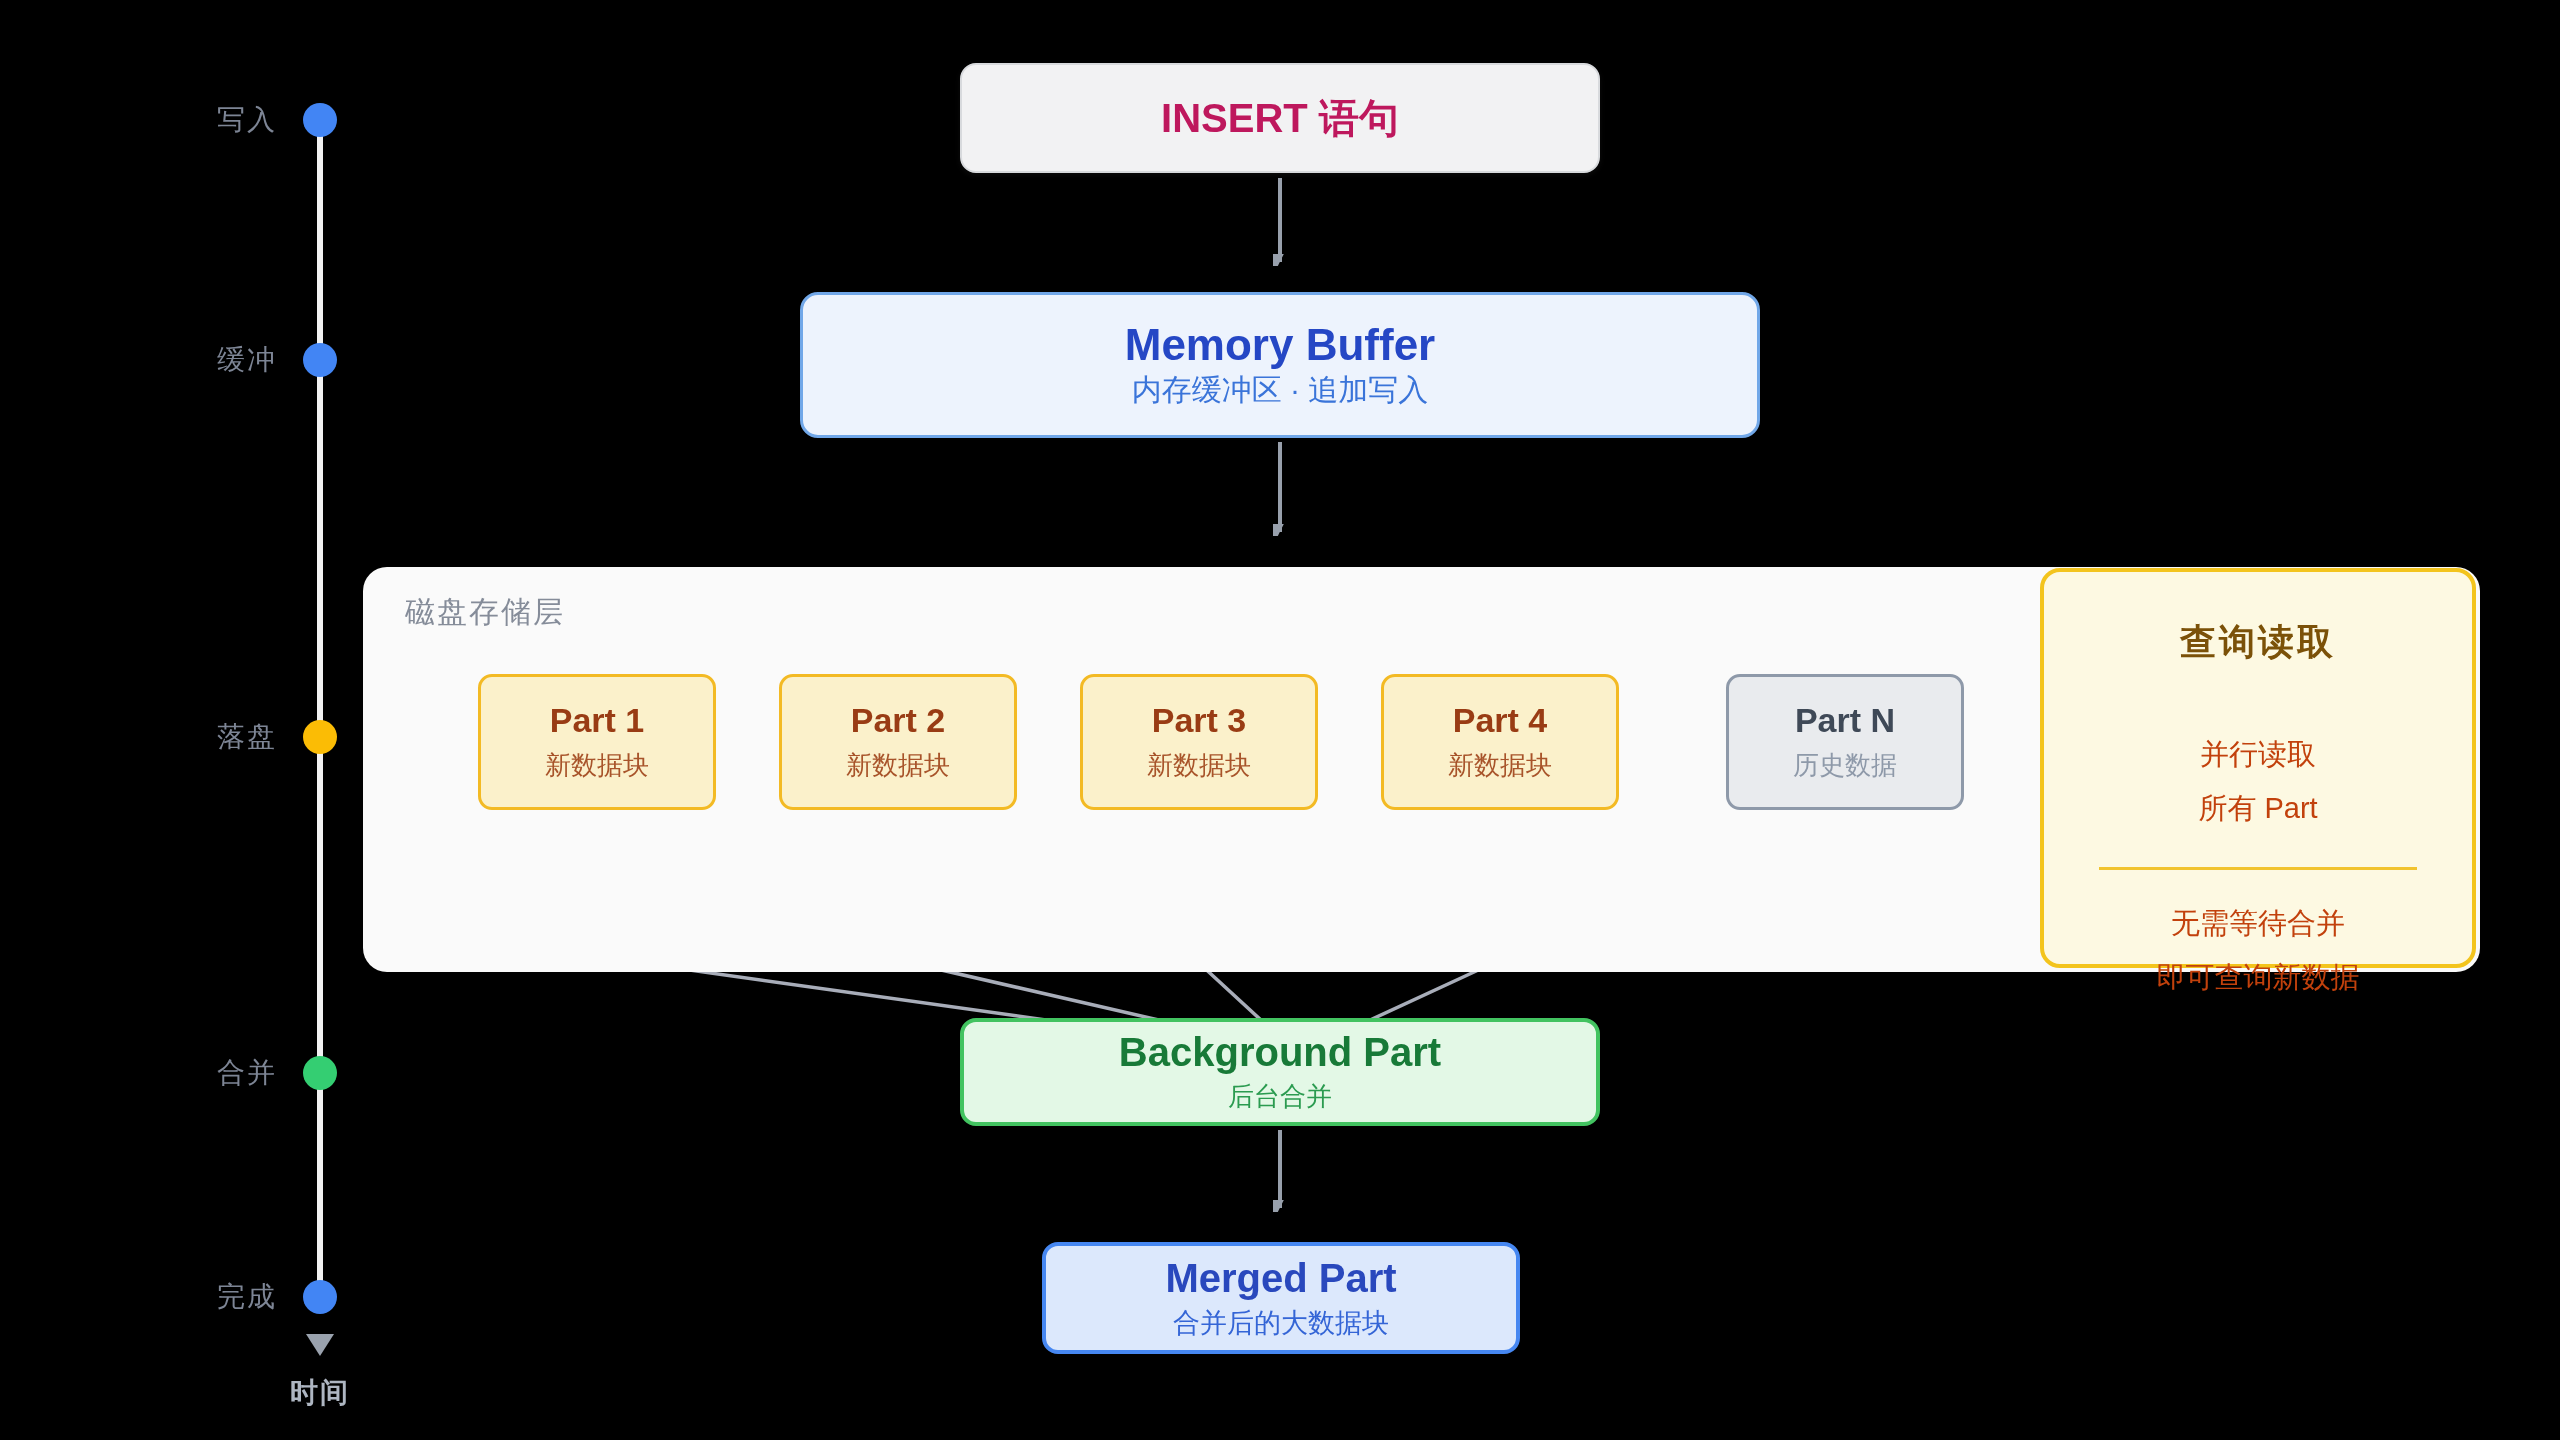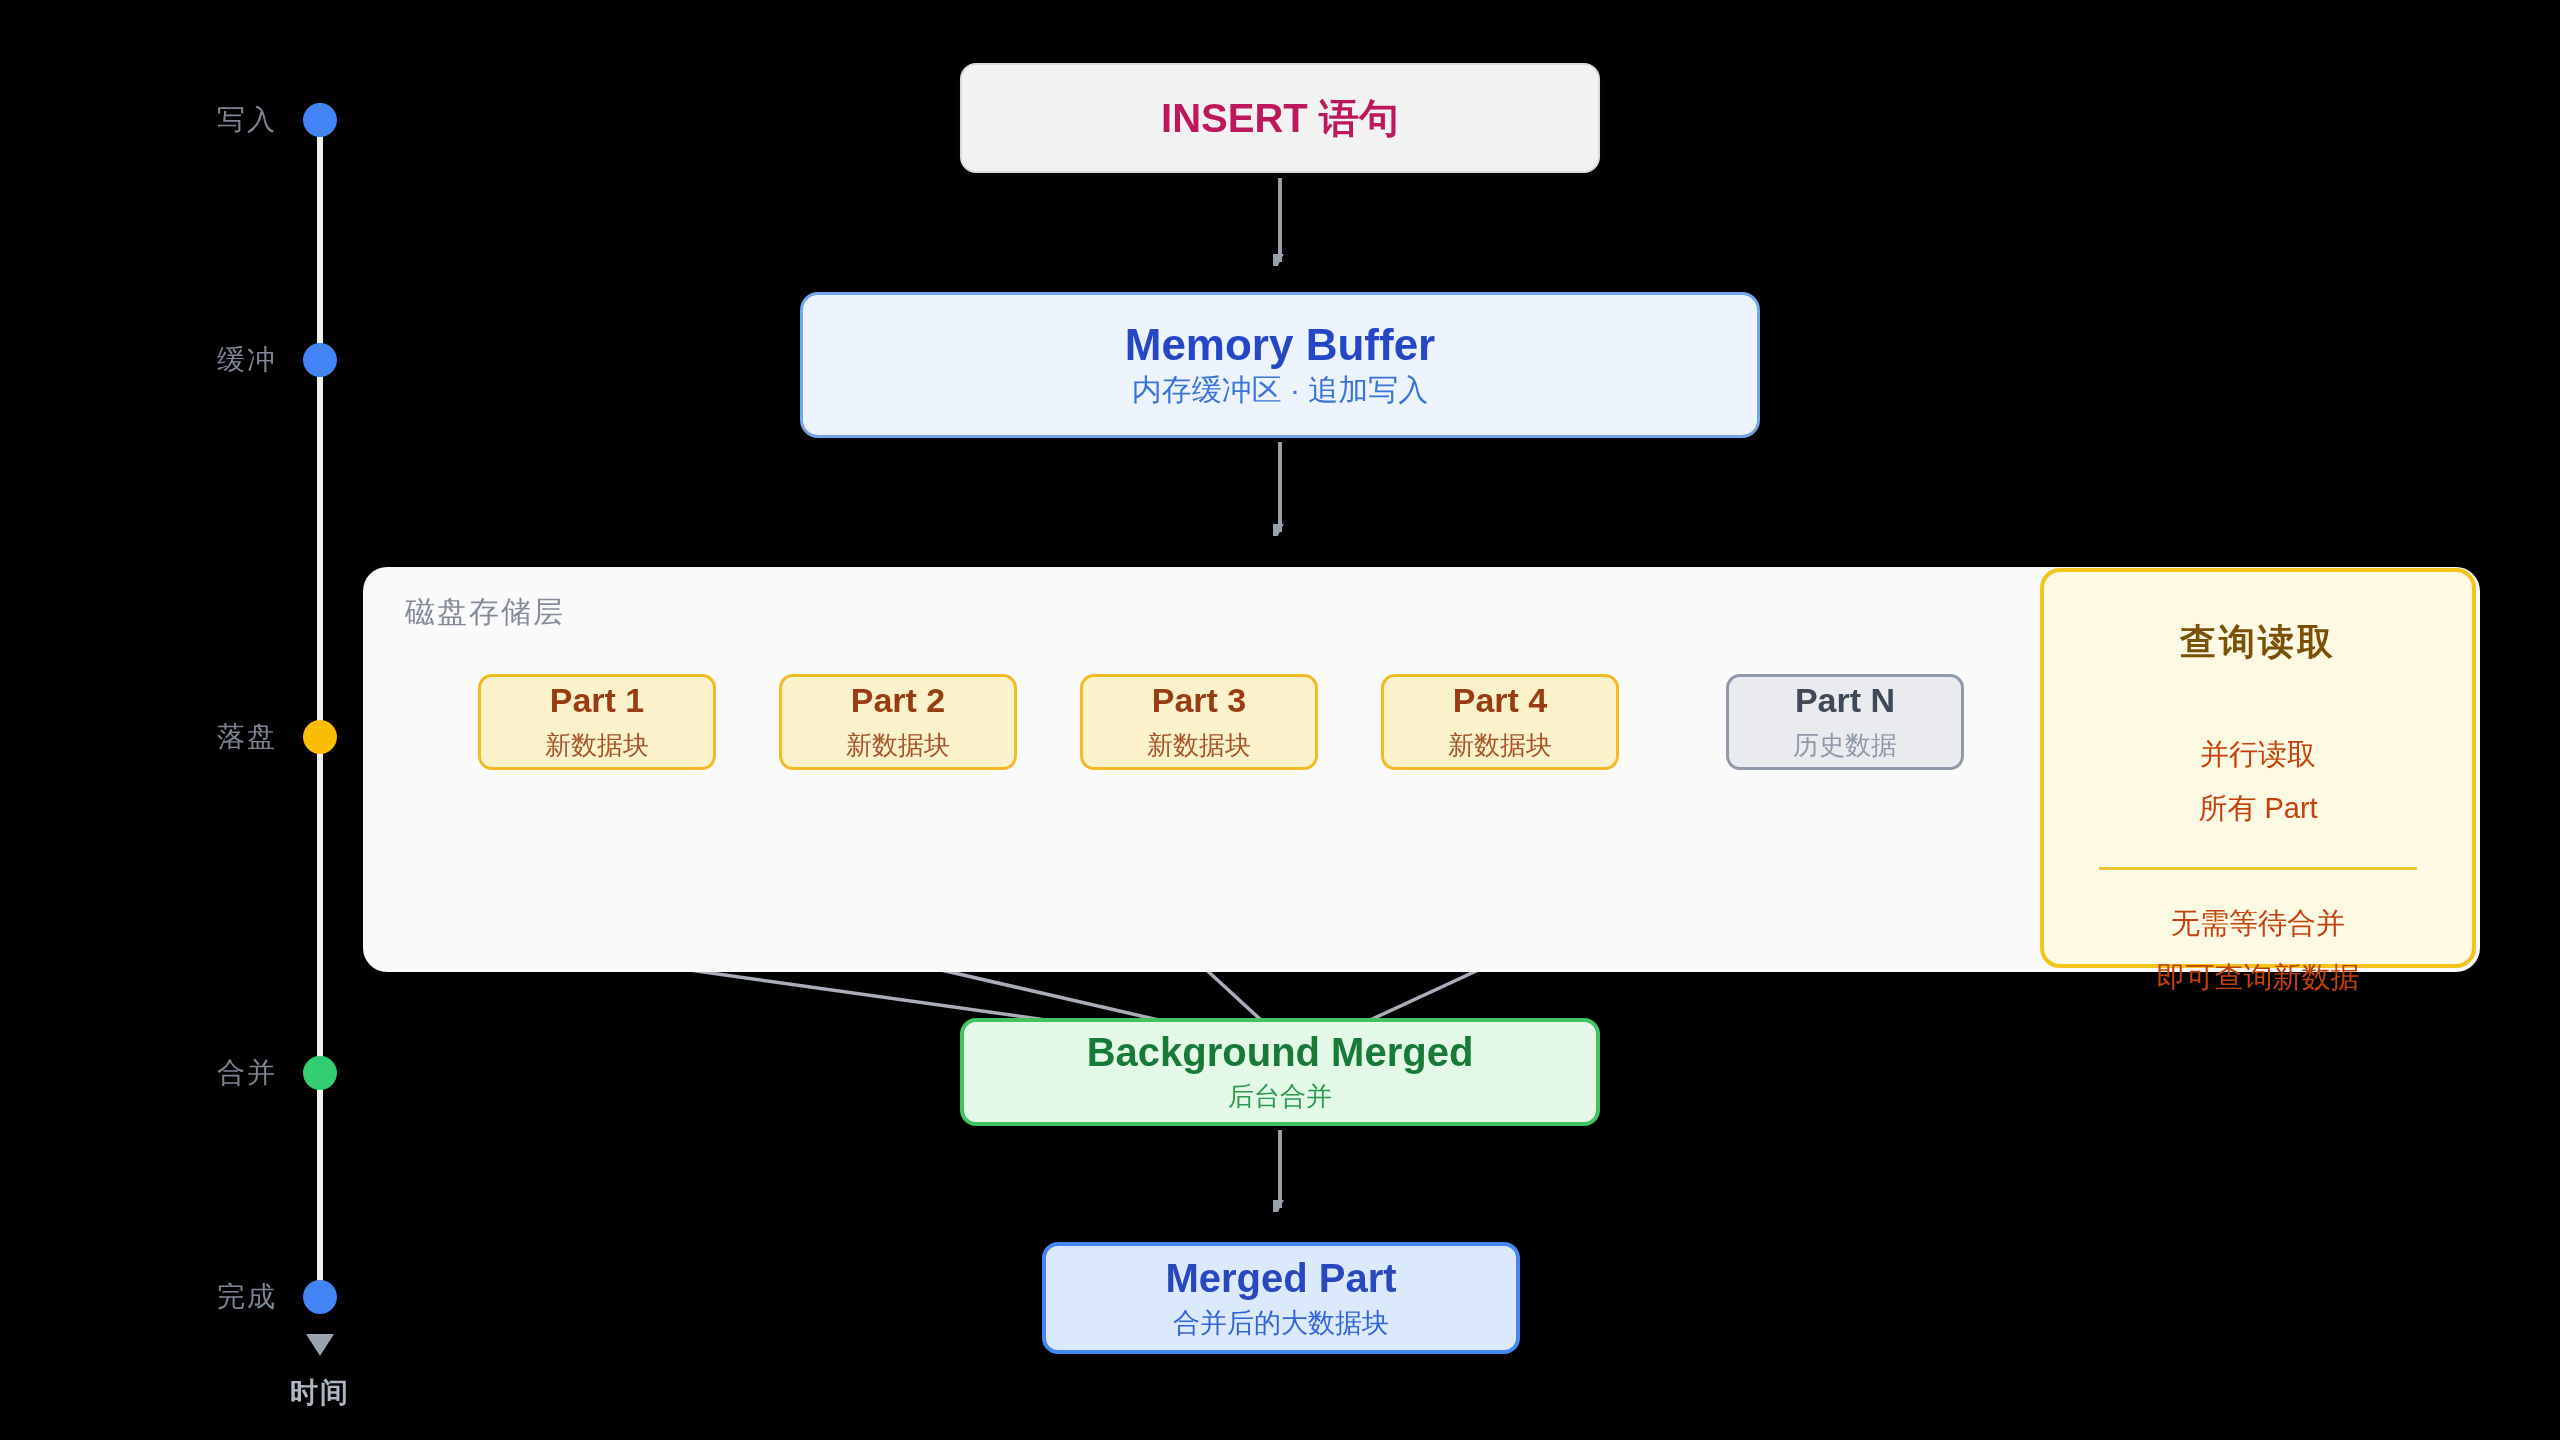--- a/index.html
+++ b/index.html
@@ -29,21 +29,21 @@
   .insert .t{font-size:40px;font-weight:bold;color:#be185d;}
   
   .membuf{left:800px;top:292px;width:960px;height:146px;background:#edf3fd;
     border:3px solid #71a7e8;border-radius:18px;gap:0;}
   .membuf .t{font-size:44px;font-weight:bold;color:#2547c5;}
   .membuf .s{font-size:30px;color:#3a74d9;}
   
   .disk{position:absolute;left:363px;top:567px;width:2117px;height:405px;background:#fafafa;border-radius:24px;}
   .disk-label{position:absolute;left:405px;top:592px;font-size:30px;color:#858c99;letter-spacing:2px;}
   
-  .part{top:674px;width:238px;height:96px;border-radius:14px;gap:8px;}
+  .part{top:674px;width:238px;height:136px;border-radius:14px;gap:8px;}
   .part.new{background:#fbf1cb;border:3px solid #f3ba24;}
   .part.new .t{font-size:34px;font-weight:bold;color:#993c14;}
   .part.new .s{font-size:26px;color:#a8542a;}
   .part.hist{background:#e9ebee;border:3px solid #8e99a9;margin-left:44px;}
   .part.hist .t{font-size:34px;font-weight:bold;color:#3f4957;}
   .part.hist .s{font-size:26px;color:#8e99a9;}
   .disk-note{position:absolute;left:1030px;top:826px;width:500px;text-align:center;
     font-size:34px;color:#2b3442;white-space:nowrap;}
   
   .query{left:2040px;top:568px;width:436px;height:400px;background:#fdf9e2;
@@ -158,21 +158,21 @@
     <div class="body">
       <div class="line">并行读取</div>
       <div class="line">所有 Part</div>
       <div class="divider"></div>
       <div class="line">无需等待合并</div>
       <div class="line">即可查询新数据</div>
     </div>
   </div>
 
   <div class="node merge">
-    <div class="t">Background Merged</div>
+    <div class="t">Background Part</div>
     <div class="s">后台合并</div>
   </div>
 
   <div class="node mergedpart">
     <div class="t">Merged Part</div>
     <div class="s">合并后的大数据块</div>
   </div>
 
 </div>
 

